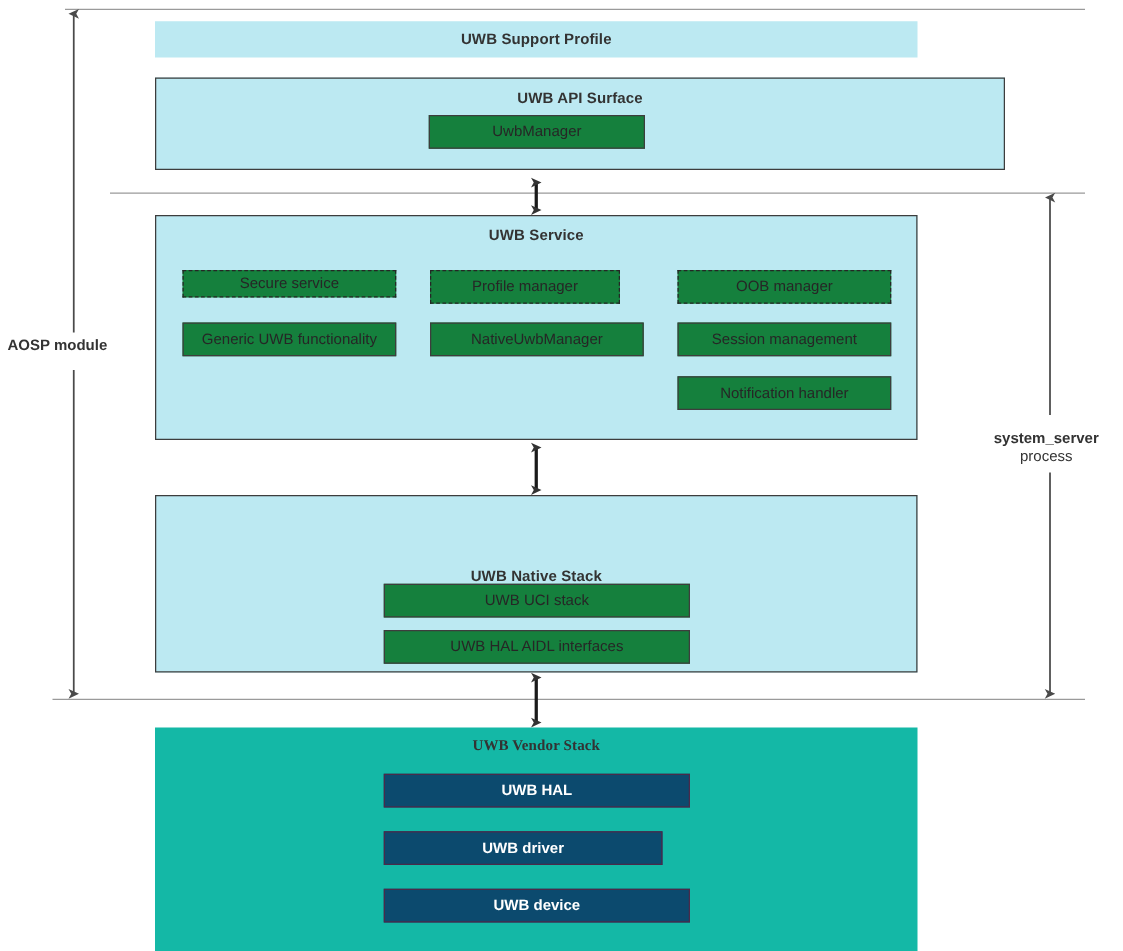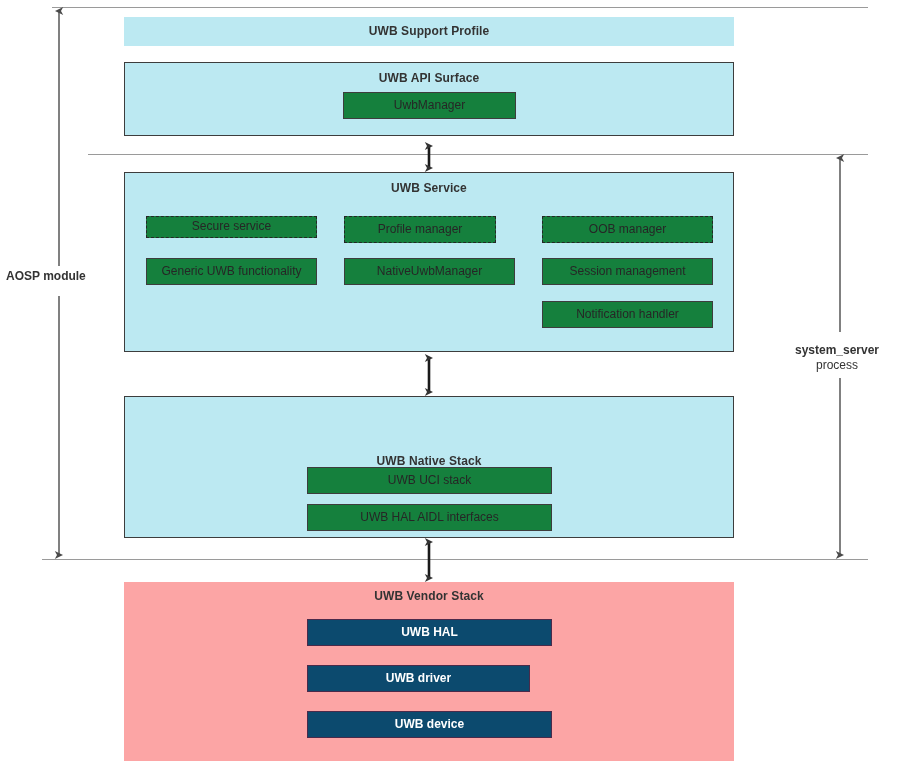--- a/index.html
+++ b/index.html
@@ -29,22 +29,23 @@
   }
 
   
   .layer {
     position: absolute;
     box-sizing: border-box;
     background: #bce9f2;
   }
   .layer.bordered { border: 1px solid #3d3d3d; }
   .layer.vendor {
-    background: #fca5a5;
+    background: #14b8a6;
     border: none;
+    font-family: Liberation Serif, serif;
   }
   .layer-title {
     position: absolute;
     left: 0;
     right: 0;
     text-align: center;
     font-size: 12px;
     font-weight: bold;
     color: #333333;
     letter-spacing: 0.1px;
@@ -162,21 +163,21 @@
 
   <div class="side-label right-lbl" style="left:778px; top:343px; width:118px;">
     <span class="strong">system_server</span>
     <span class="light">process</span>
   </div>
 
   <div class="layer" style="left:124px; top:17px; width:610px; height:29px;">
     <div class="layer-title" style="top:7px;">UWB Support Profile</div>
   </div>
 
-  <div class="layer bordered" style="left:124px; top:62px; width:610px; height:74px;">
+  <div class="layer bordered" style="left:124px; top:62px; width:680px; height:74px;">
     <div class="layer-title" style="top:8px;">UWB API Surface</div>
   </div>
   <div class="gbox" style="left:343px; top:92px; width:173px; height:27px;">UwbManager</div>
 
   <div class="layer bordered" style="left:124px; top:172px; width:610px; height:180px;">
     <div class="layer-title" style="top:8px;">UWB Service</div>
   </div>
 
   <div class="gbox dashed" style="left:146px; top:216px; width:171px; height:22px;">Secure service</div>
   <div class="gbox dashed" style="left:344px; top:216px; width:152px; height:27px;">Profile manager</div>

